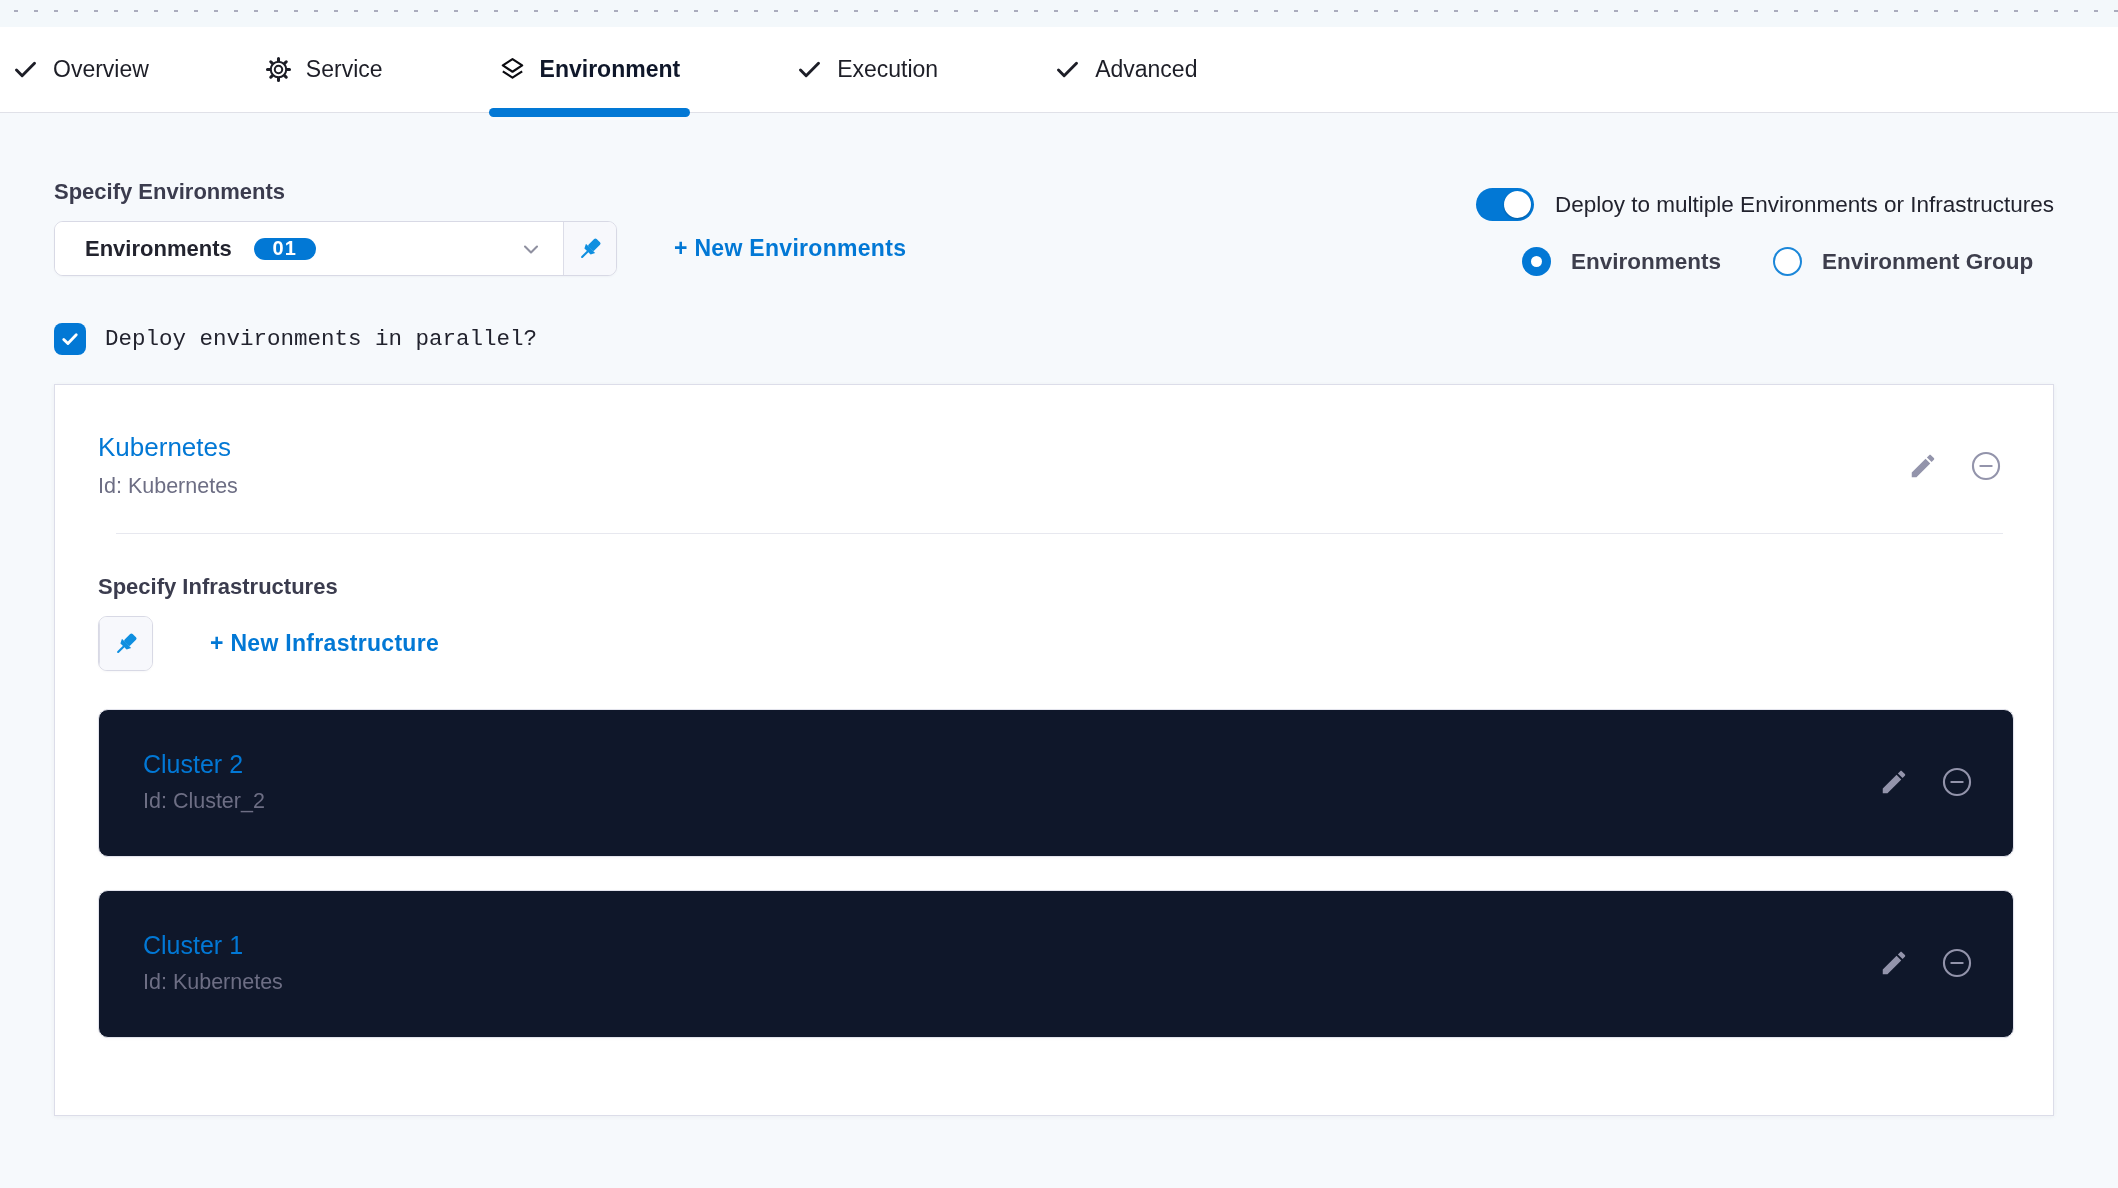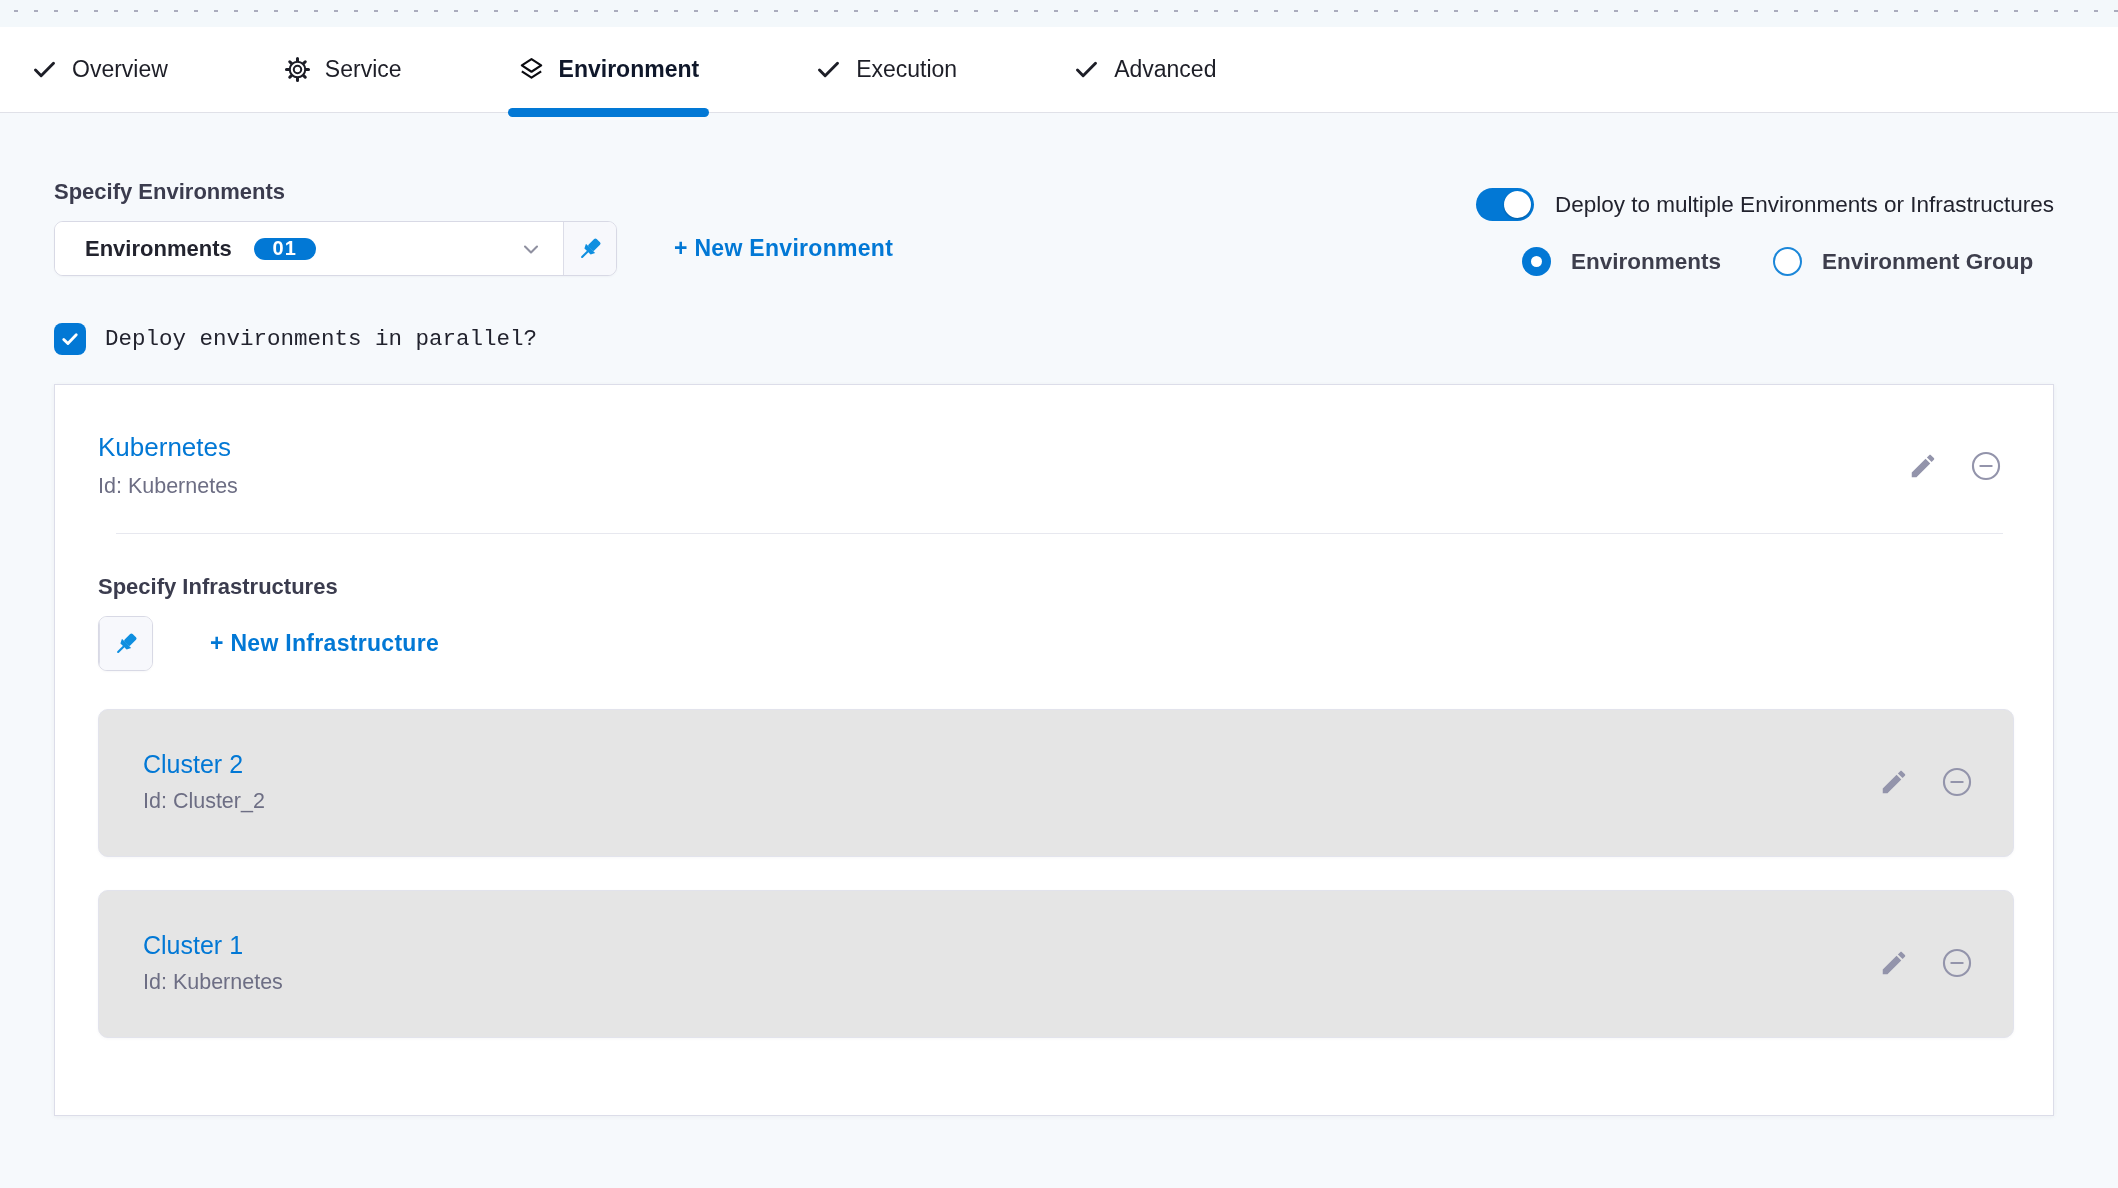--- a/index.html
+++ b/index.html
@@ -18,21 +18,21 @@
     background-size:20px 18px;
     background-position:6px 2px;
   }
   
   .tabbar {
     height:86px;
     background:#ffffff;
     border-bottom:1px solid #e0e1e8;
     display:flex;
     align-items:center;
-    padding-left:21px;
+    padding-left:2px;
     gap:96px;
   }
   .tab {
     position:relative;
     display:flex;
     align-items:center;
     gap:14px;
     height:100%;
     padding:0 10px;
     font-size:23px;
@@ -185,21 +185,21 @@
   .card-id { margin-top:11px; font-size:21.5px; font-weight:400; color:#6d6e84; }
   .card-actions { margin-left:auto; display:flex; align-items:center; gap:31px; }
   .icon-btn { background:none; border:none; padding:0; cursor:pointer; display:flex; align-items:center; }
   .icon-btn svg { display:block; }
 
   .divider { border:none; border-top:1px solid #e7e8ef; margin:34px 0 40px 18px; }
 
   .infra-card {
     margin-top:38px;
     width:1916px;
-    background:#e5e5e5;
+    background:#0f172a;
     border:1px solid #e2e3ec;
     border-radius:10px;
     box-shadow:0 1px 3px rgba(96,97,112,0.05);
     padding:40px 39px 42px 44px;
   }
   .infra-card + .infra-card { margin-top:33px; }
   .infra-title { font-size:25px; font-weight:500; color:#0278d5; cursor:pointer; }
   .infra-id { margin-top:10px; font-size:21.5px; color:#6d6e84; }
 </style>
 </head>
@@ -262,21 +262,21 @@
           <div class="pin-button">
             <svg viewBox="0 0 24 24">
               <g transform="rotate(45 12 12)" fill="#0f8fe0">
                 <rect x="8.7" y="2.6" width="6.6" height="9" rx="1.4"></rect>
                 <path d="M6.8 11.4h10.4l-1.7 3.4H8.5z"></path>
                 <rect x="11.2" y="14.4" width="1.7" height="7.4" rx="0.85"></rect>
               </g>
             </svg>
           </div>
         </div>
-        <a class="new-link">+ New Environment</a>
+        <a class="new-link">+ New Environments</a>
       </div>
     </div>
 
     <div class="right-col">
       <div class="toggle-row">
         <div class="toggle">
           <div class="knob"></div>
         </div>
         <span class="toggle-label">Deploy to multiple Environments or Infrastructures</span>
       </div>

